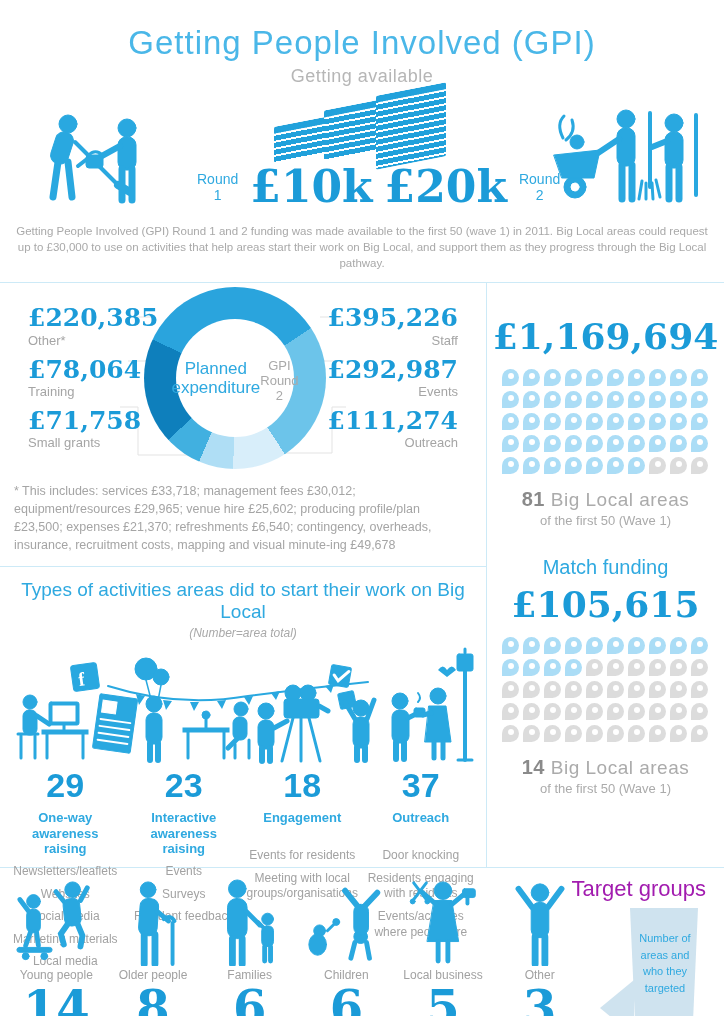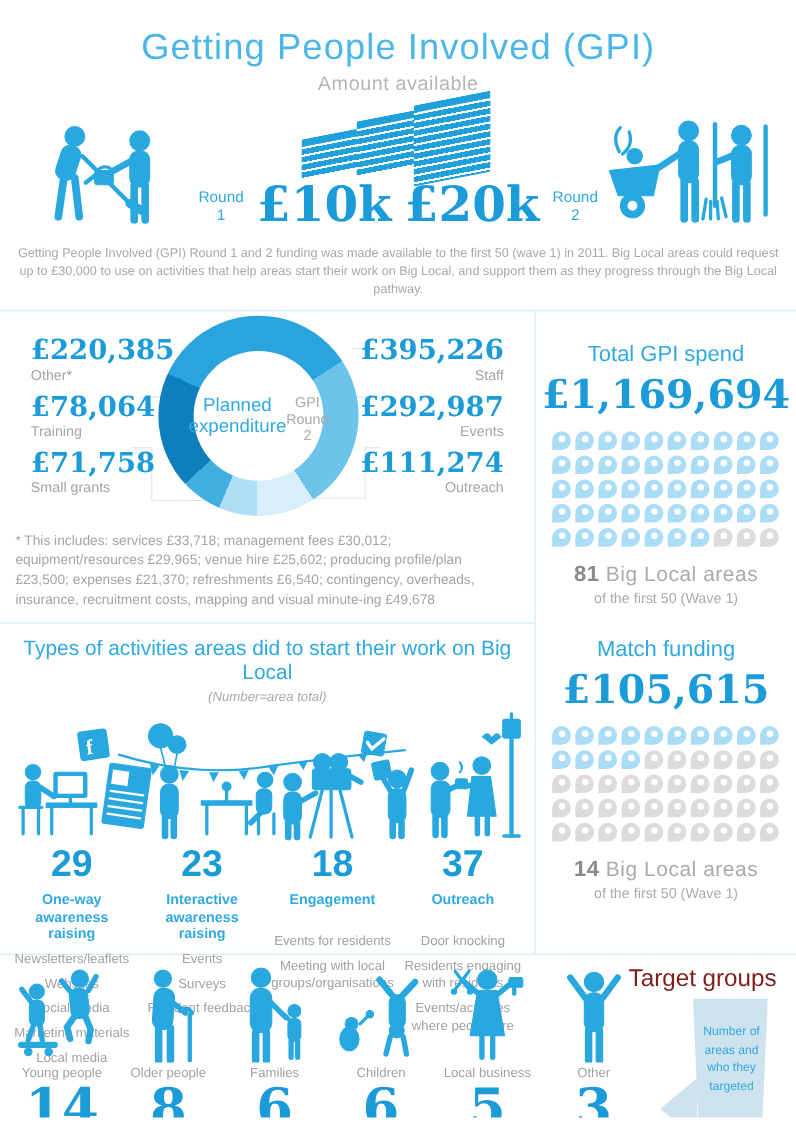--- a/index.html
+++ b/index.html
@@ -14,21 +14,21 @@
   .hero { position:relative; height:122px; margin-top:4px; }
   .hero svg { display:block; }
   .hero-left { position:absolute; left:30px; top:18px; }
   .hero-right { position:absolute; right:20px; top:12px; }
   .money { position:absolute; left:50%; transform:translateX(-50%); top:-6px; width:330px; text-align:center; }
   .stacks { position:relative; width:180px; height:78px; margin:0 auto; }
   .stack { position:absolute; bottom:0; background:repeating-linear-gradient(#ffffff 0 2px, #21a1db 2px 7px); border-top:7px solid #21a1db; transform:skewY(-11deg); border-radius:2px; }
   .stack.s1 { left:2px; width:60px; height:36px; bottom:6px; }
   .stack.s2 { left:52px; width:56px; height:50px; bottom:8px; }
   .stack.s3 { left:104px; width:70px; height:74px; bottom:0px; }
-  .amounts { display:flex; align-items:center; justify-content:center; gap:12px; margin-top:2px; }
+  .amounts { display:flex; align-items:center; justify-content:space-between; gap:12px; margin-top:2px; }
   .round-label { color:#2fa9e0; font-size:14px; }
   .big-amount { font-family:"DejaVu Serif", serif; font-weight:bold; font-size:44px; color:#1b9bd8; line-height:1; }
 
   .intro { width:700px; margin:10px auto 0; text-align:center; color:#a9a9a9; font-size:11.5px; line-height:1.4; }
 
   .hr { border-top:1px solid #cdeaf7; }
   .hr-top { margin-top:11px; }
 
   
   .main { display:flex; height:584px; }
@@ -83,34 +83,34 @@
   .sb-sub { color:#ababab; font-size:13px; margin-top:2px; }
   .sb-block2 { margin-top:28px; }
 
   
   .tg-section { position:relative; height:186px; }
   .tg-groups { position:absolute; left:8px; top:10px; width:580px; display:flex; }
   .tg { flex:1; text-align:center; }
   .tg svg { display:block; margin:0 auto; }
   .tg-label { color:#a2a2a2; font-size:12px; margin-top:2px; }
   .tg-count { font-family:"DejaVu Serif", serif; font-weight:bold; font-size:48px; color:#1b9bd8; line-height:1; margin-top:2px; }
-  .tg-title { position:absolute; right:18px; top:8px; color:#7f1d1d; font-size:22px; }
+  .tg-title { position:absolute; right:18px; top:8px; color:#a21caf; font-size:22px; }
   .tg-arrow { position:absolute; right:14px; top:36px; width:112px; height:144px; }
   .tg-arrow svg { position:absolute; inset:0; }
   .tg-arrow-text { position:absolute; left:32px; top:26px; width:70px; text-align:center; color:#2fa9e0; font-size:11px; line-height:1.5; }
 
   .ill { fill:#29a8e0; stroke:#29a8e0; }
 </style>
 </head>
 <body>
 
 <div class="page">
 
   <div class="title">Getting People Involved (GPI)</div>
-  <div class="subtitle">Amount available</div>
+  <div class="subtitle">Getting available</div>
 
   <div class="hero">
     <svg class="hero-left" width="135" height="96" viewBox="0 0 135 96">
       <g class="ill" stroke-linecap="round">
         <circle cx="38" cy="15" r="9"></circle>
         <rect x="23" y="23" width="18" height="32" rx="8" transform="rotate(18 32 39)"></rect>
         <path d="M28 53 L23 88 M38 53 L42 88" fill="none" stroke-width="7"></path>
         <path d="M45 33 L88 76" fill="none" stroke-width="4"></path>
         <path d="M88 76 l12 7" fill="none" stroke-width="8"></path>
         <circle cx="97" cy="19" r="9"></circle>
@@ -325,21 +325,20 @@
             </div>
           <div class="act-item">Door knocking</div>
           <div class="act-item">Residents engaging with residents</div>
           <div class="act-item">Events/activities where people are</div>
         </div>
       </div>
     </div>
 
     <div class="sidebar">
       <div>
-        <div class="sb-title">Total GPI spend</div>
         <div class="sb-amount">£1,169,694</div>
         <div class="pins">
             <span class="pin lit"></span>
             <span class="pin lit"></span>
             <span class="pin lit"></span>
             <span class="pin lit"></span>
             <span class="pin lit"></span>
             <span class="pin lit"></span>
             <span class="pin lit"></span>
             <span class="pin lit"></span>

